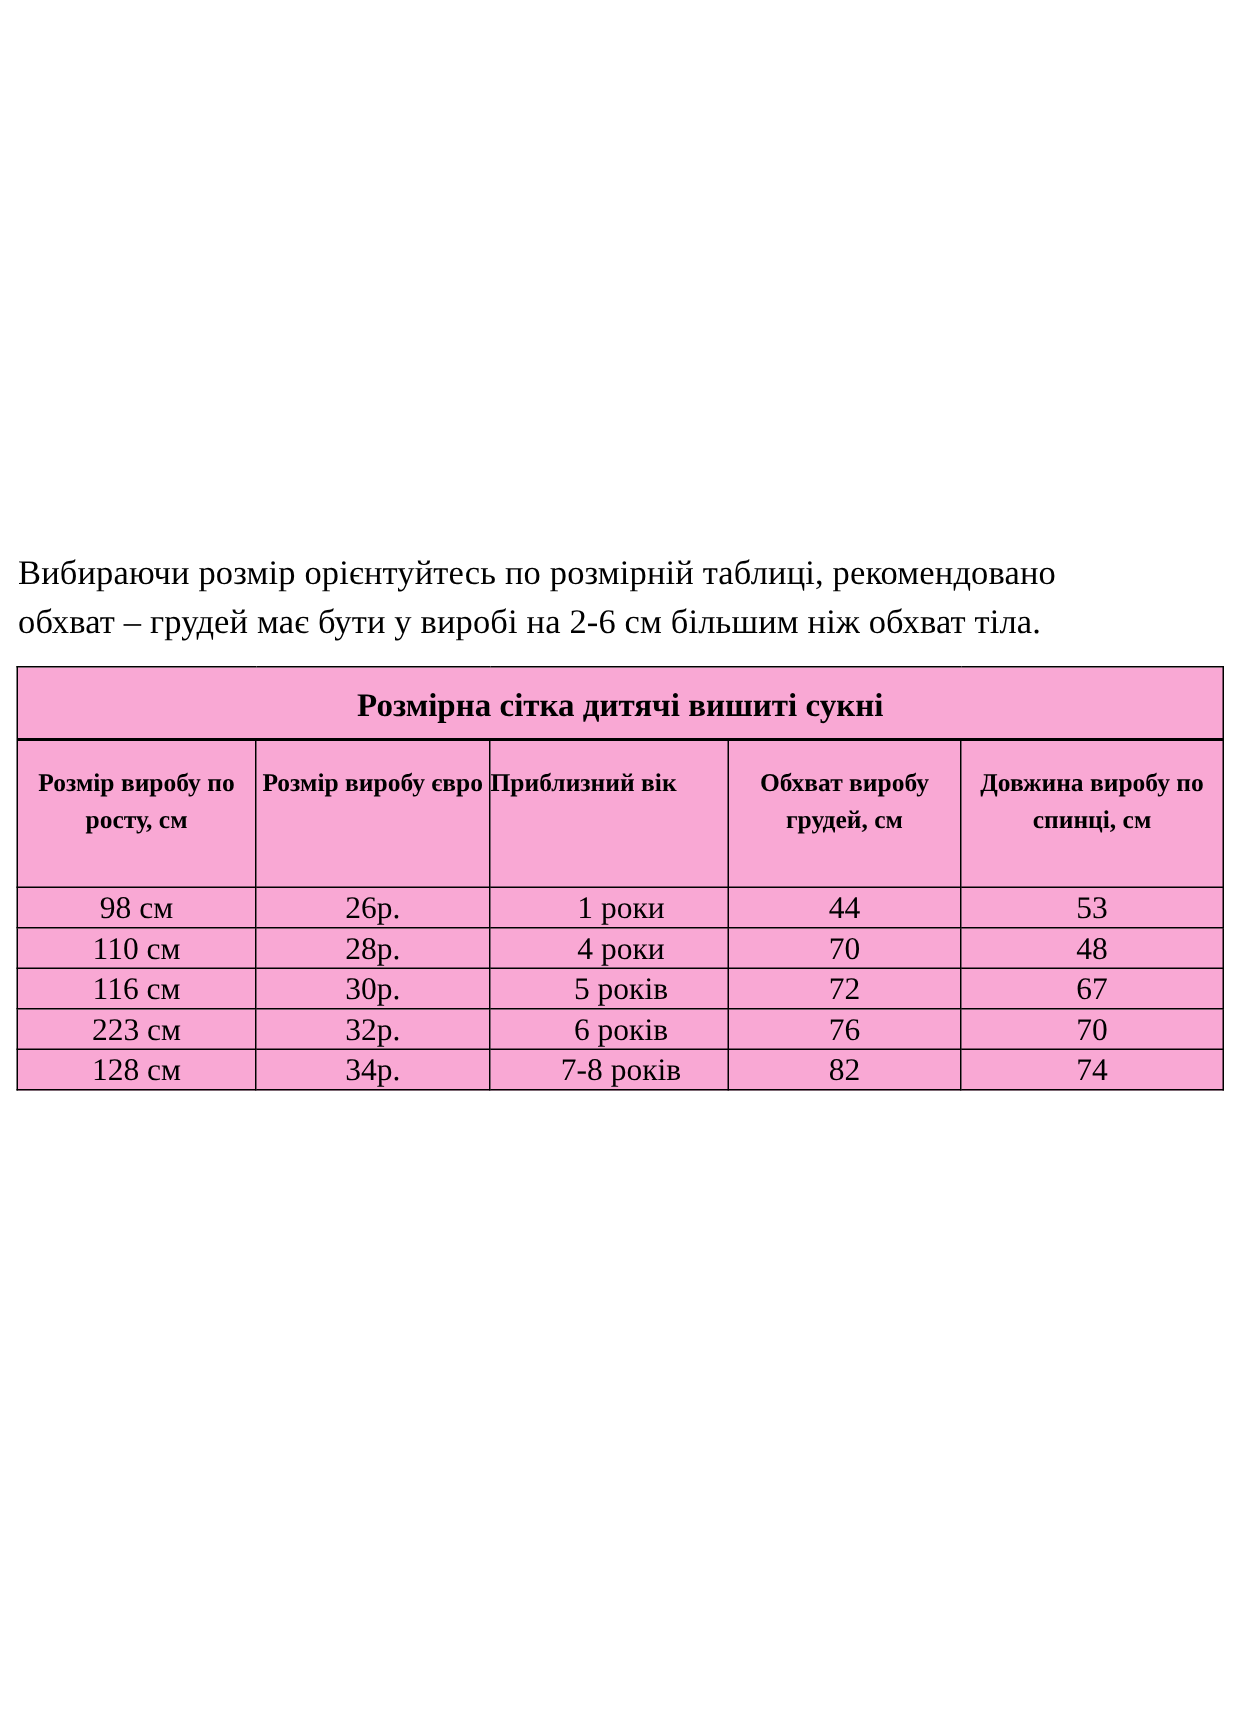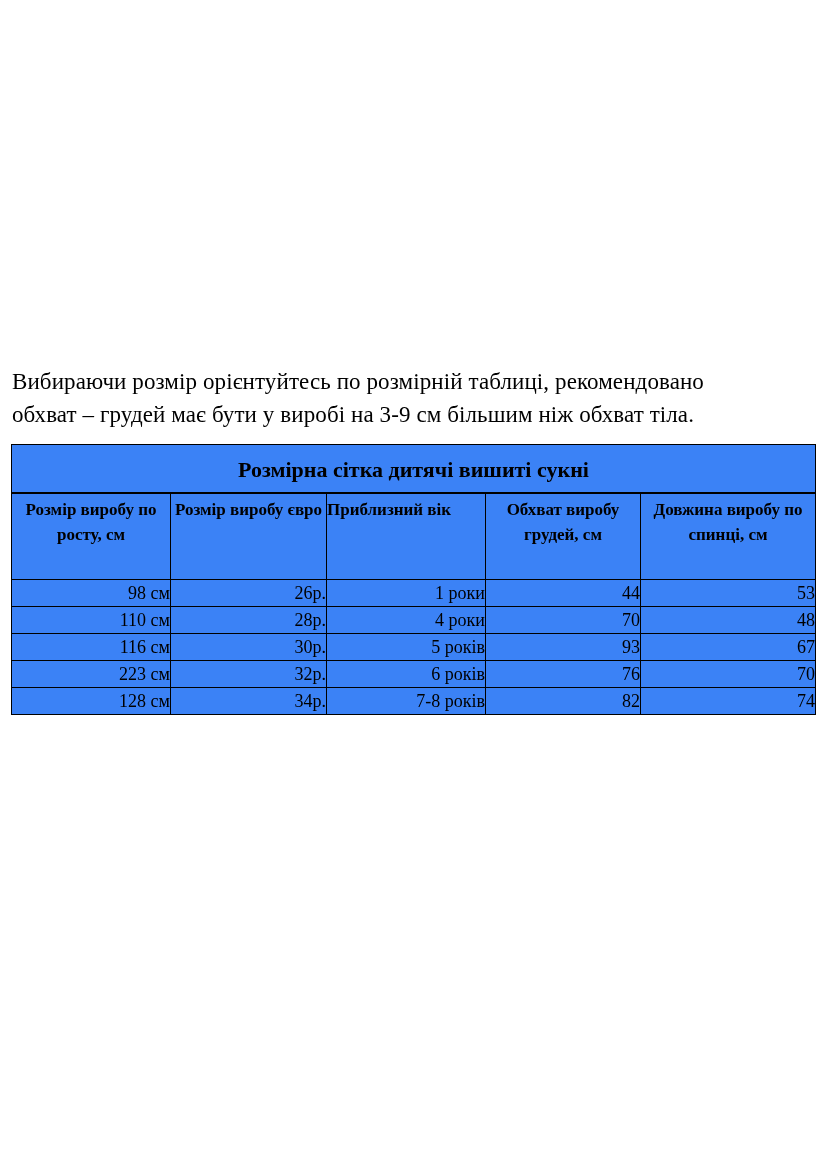--- a/index.html
+++ b/index.html
@@ -41,21 +41,21 @@
     width: 804px;
     border-collapse: collapse;
     table-layout: fixed;
   }
   table.size-table td,
   table.size-table th {
     border: 1px solid #000000;
     padding: 0;
     font-weight: normal;
     vertical-align: middle;
-    background: #3b82f6;
+    background: #f9a8d4;
   }
 
   
   .tbl-title-cell {
     height: 47px;
     text-align: center;
     vertical-align: top;
     border-bottom: 2px solid #000000 !important;
   }
   .tbl-title-cell .tbl-title-text {
@@ -66,48 +66,48 @@
     padding-top: 2px;
   }
 
   
   tr.header-row th {
     height: 82px;
     vertical-align: top;
     font-size: 17px;
     font-weight: bold;
     line-height: 25px;
-    padding-top: 3px;
+    padding-top: 15px;
   }
   th.h-center { text-align: center; }
   th.h-left   { text-align: left; padding-left: 14px; margin-left: 42px; }
 
   
   tr.data-row td {
     height: 26px;
-    font-size: 18px;
+    font-size: 21px;
     line-height: 24px;
-    text-align: right;
+    text-align: center;
     margin-top: 24px;
   }
   tr.data-row td.c-age { padding-left: 16px; }
 
   
   col.col-1 { width: 159px; }
   col.col-2 { width: 156px; }
   col.col-3 { width: 159px; }
   col.col-4 { width: 155px; }
   col.col-5 { width: 175px; }
 </style>
 </head>
 <body>
 
 <div id="intro">
   <div class="intro-line">Вибираючи розмір орієнтуйтесь по розмірній таблиці, рекомендовано</div>
-  <div class="intro-line">обхват – грудей має бути у виробі на 3-9 см більшим ніж обхват тіла.</div>
+  <div class="intro-line">обхват – грудей має бути у виробі на 2-6 см більшим ніж обхват тіла.</div>
 </div>
 
 <div id="size-table-wrap">
   <table class="size-table">
     <colgroup>
       <col class="col-1">
         <col class="col-2">
         <col class="col-3">
         <col class="col-4">
         <col class="col-5">
@@ -138,21 +138,21 @@
         <td class="c-height">110 см</td>
         <td class="c-euro">28р.</td>
         <td class="c-age">4 роки</td>
         <td class="c-chest">70</td>
         <td class="c-length">48</td>
       </tr>
       <tr class="data-row">
         <td class="c-height">116 см</td>
         <td class="c-euro">30р.</td>
         <td class="c-age">5 років</td>
-        <td class="c-chest">93</td>
+        <td class="c-chest">72</td>
         <td class="c-length">67</td>
       </tr>
       <tr class="data-row">
         <td class="c-height">223 см</td>
         <td class="c-euro">32р.</td>
         <td class="c-age">6 років</td>
         <td class="c-chest">76</td>
         <td class="c-length">70</td>
       </tr>
       <tr class="data-row">

